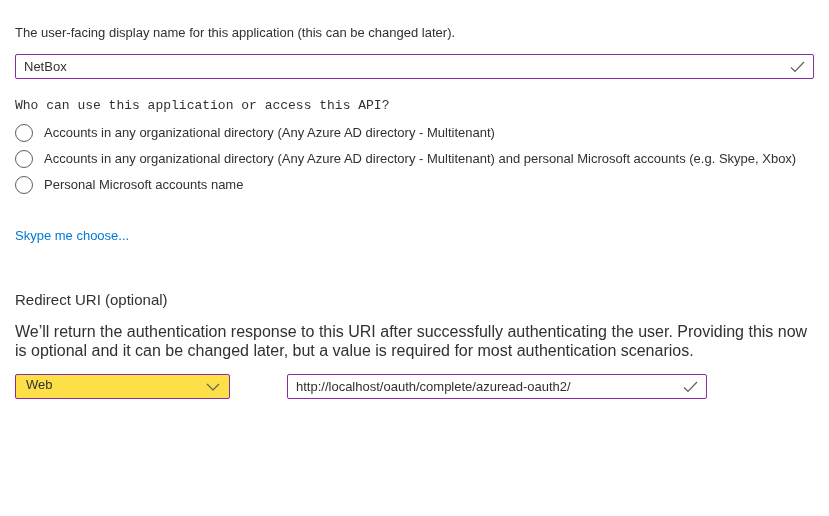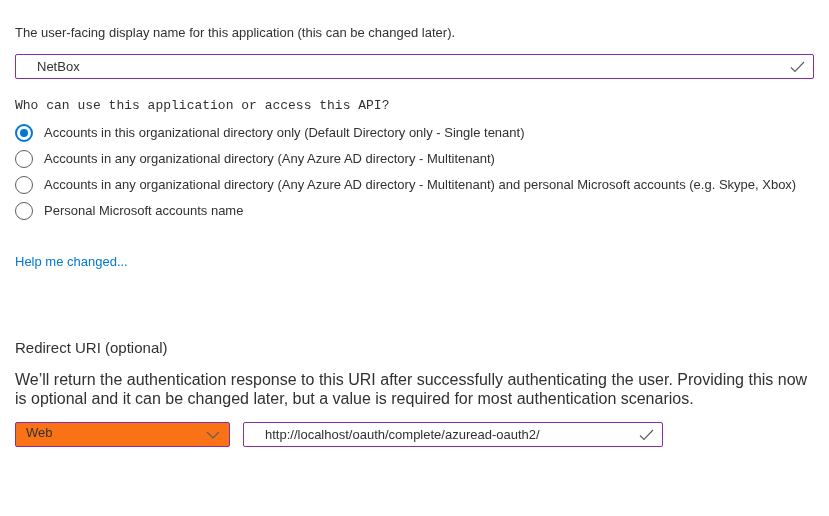--- a/index.html
+++ b/index.html
@@ -40,21 +40,21 @@
     height: 25px;
   }
   .text-input {
     width: 100%;
     height: 25px;
     border: 1px solid #8a2da5;
     border-radius: 2px;
     font-family: "Liberation Sans", "DejaVu Sans", sans-serif;
     font-size: 13px;
     color: #323130;
-    padding: 0 28px 0 21px;
+    padding: 0 28px 0 8px;
     outline: none;
     background: #fff;
   }
   .valid-check {
     position: absolute;
     right: 9px;
     top: 50%;
     transform: translateY(-50%);
     width: 15px;
     height: 12px;
@@ -108,39 +108,39 @@
   }
   .help-link {
     display: inline-block;
     margin-top: 25px;
     font-size: 13px;
     line-height: 18px;
     color: #0078d4;
     text-decoration: none;
     cursor: pointer;
   }
-  .redirect-title { margin-top: 67px; }
+  .redirect-title { margin-top: 45px; }
   .para {
     font-size: 16px;
     line-height: 19px;
     margin: 12px 0 0 0;
     max-width: 799px;
   }
   .uri-row {
     margin-top: 14px;
     display: flex;
     gap: 13px;
   }
   .dropdown {
     position: relative;
     width: 215px;
     height: 25px;
     border: 1px solid #8a2da5;
     border-radius: 2px;
-    background: #f97316;
+    background: #fde047;
     display: flex;
     align-items: center;
     padding: 0 30px 4px 10px;
     font-size: 13px;
     cursor: pointer;
   }
   .dropdown .chevron {
     position: absolute;
     right: 9px;
     top: 50%;
@@ -169,53 +169,49 @@
     <svg class="valid-check" viewBox="0 0 15 12">
       <path d="M1 6.5 L5 10.5 L14 1" fill="none" stroke="#605e5c" stroke-width="1.2"></path>
     </svg>
   </div>
 
   
 
   <p class="question">Who can use this application or access this API?</p>
 
   <div class="radio-group">
-    <div class="radio-row checked">
-      <span class="radio-circle"></span>
-      <span class="radio-label">Accounts in this organizational directory only (Default Directory only - Single tenant)</span>
-    </div>
     <div class="radio-row">
       <span class="radio-circle"></span>
       <span class="radio-label">Accounts in any organizational directory (Any Azure AD directory - Multitenant)</span>
     </div>
     <div class="radio-row">
       <span class="radio-circle"></span>
       <span class="radio-label">Accounts in any organizational directory (Any Azure AD directory - Multitenant) and personal Microsoft accounts (e.g. Skype, Xbox)</span>
     </div>
     <div class="radio-row">
       <span class="radio-circle"></span>
       <span class="radio-label">Personal Microsoft accounts name</span>
     </div>
   </div>
 
-  <a class="help-link">Help me changed...</a>
+  <a class="help-link">Skype me choose...</a>
 
   
   <h2 class="section-title redirect-title">Redirect URI (optional)</h2>
 
   <p class="para">We’ll return the authentication response to this URI after successfully authenticating the user. Providing this now is optional and it can be changed later, but a value is required for most authentication scenarios.</p>
 
   <div class="uri-row">
     <div class="dropdown">
       <span>Web</span>
       <svg class="chevron" viewBox="0 0 14 8">
         <path d="M1 1 L7 7 L13 1" fill="none" stroke="#605e5c" stroke-width="1.2"></path>
       </svg>
     </div>
-    <div class="uri-input-wrap input-wrap" style="margin-top:0;">
+    <div class="uri-input-wrap input-wrap" style="margin-top:0;margin-left:44px;">
       <input class="text-input" type="text" value="http://localhost/oauth/complete/azuread-oauth2/" style="">
       <svg class="valid-check" viewBox="0 0 15 12">
         <path d="M1 6.5 L5 10.5 L14 1" fill="none" stroke="#605e5c" stroke-width="1.2"></path>
       </svg>
     </div>
   </div>
 
 </div>
 
 </body></html>

